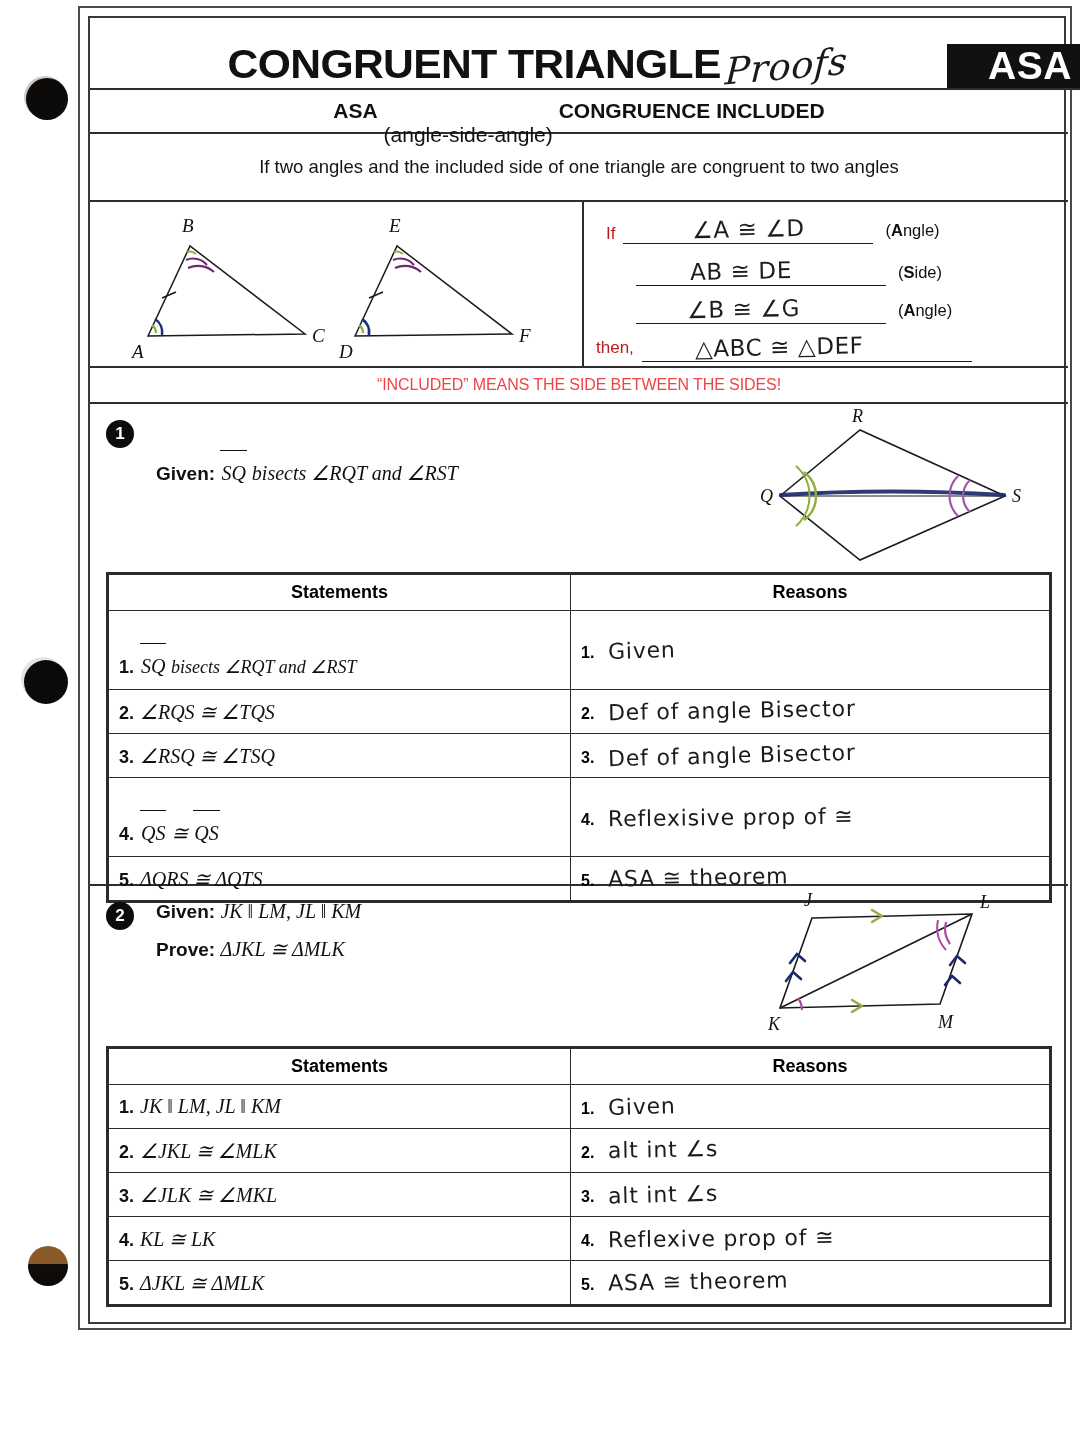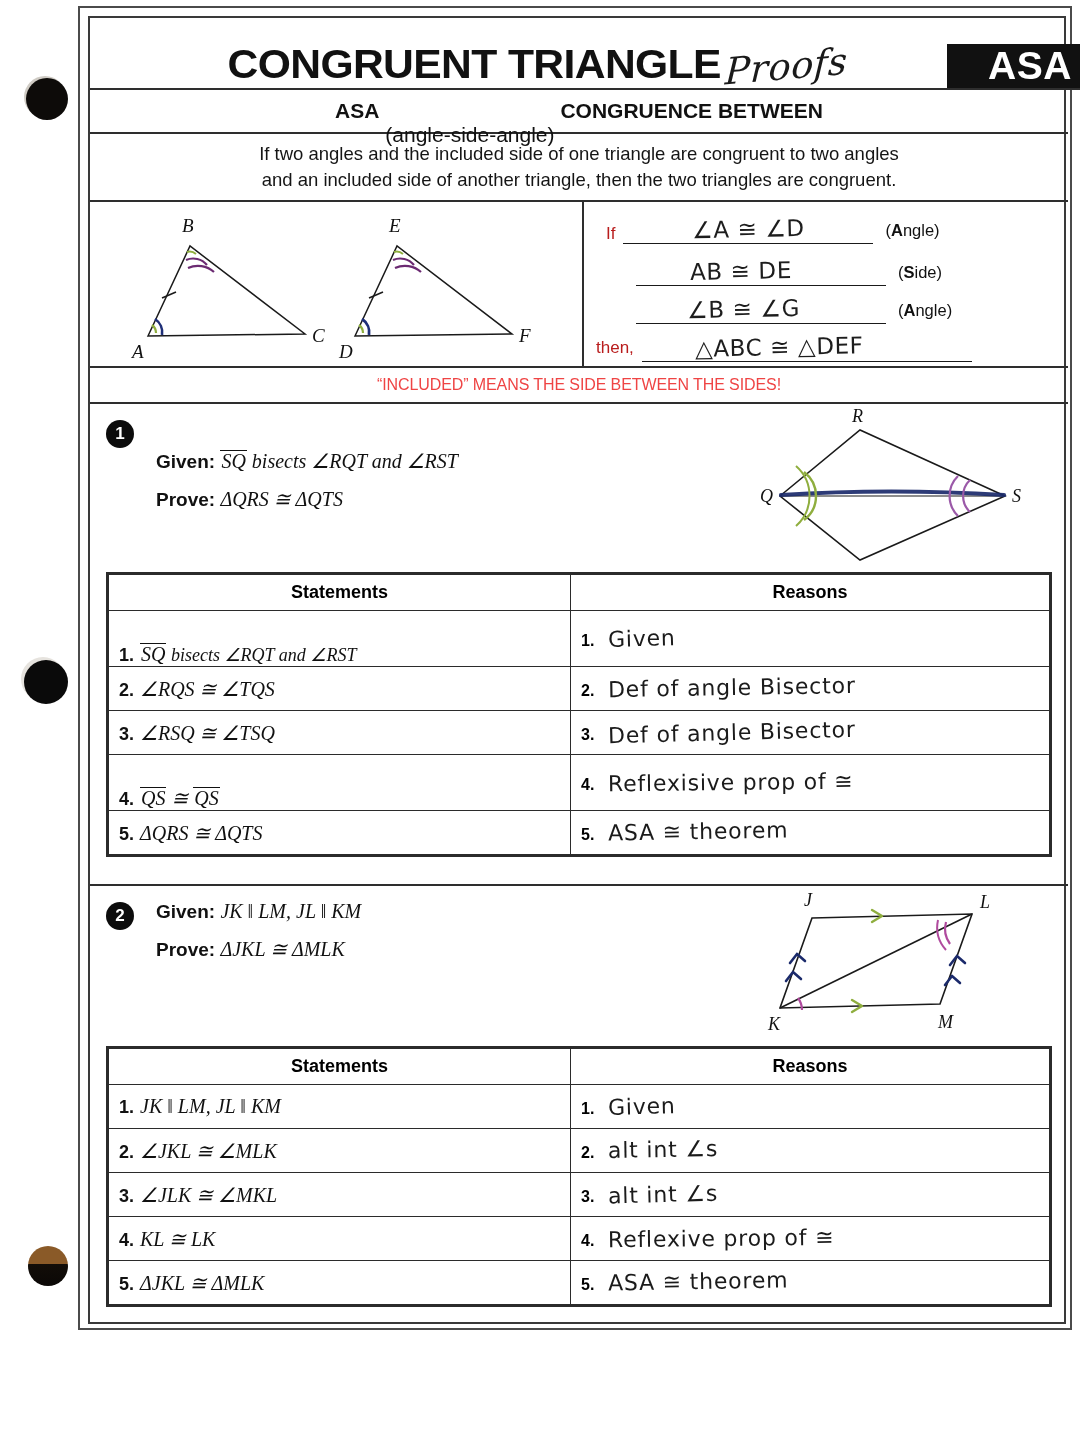--- a/index.html
+++ b/index.html
@@ -119,21 +119,21 @@
   .num-badge {
     position: absolute; left: 0; top: 2px;
     width: 28px; height: 28px; border-radius: 50%;
     background: #0c0c0c; color: #fff; font-weight: 800; font-size: 17px;
     display: flex; align-items: center; justify-content: center;
   }
   .given-row, .prove-row { margin-left: 50px; font-size: 19px; color: #111; }
   .given-row { margin-bottom: 14px; }
   .lbl { font-weight: 800; }
   .mth { font-family: "Liberation Serif", serif; font-style: italic; font-size: 20px; }
-  .ovl { border-top: 1.4px solid #111; padding: 0 1px; display: inline-block;
+  .ovl { border-top: 1.4px solid #111; padding: 12px 1px; display: inline-block;
          line-height: 1.05; margin-top: 32px; }
 
   
   .ptable {
     position: absolute; left: 16px; width: 946px;
     border: 2px solid #2b2b2b; border-collapse: collapse;
   }
   .ptable .hdr-row { height: 36px; }
   .ptable .body-row { height: 44px; }
   .ptable table { width: 100%; border-collapse: collapse; }
@@ -174,26 +174,25 @@
         <span class="title-script">Proofs</span>
       </div>
       <div class="title-badge">ASA</div>
     </div>
 
     <div class="thm-name">
       <b>ASA</b>
       <span>&nbsp;</span>
       <span class="light">(angle-side-angle)</span>
       <span>&nbsp;</span>
-      <b>CONGRUENCE BETWEEN</b>
+      <b>CONGRUENCE INCLUDED</b>
     </div>
 
     <div class="thm-text">
       <div>If two angles and the included side of one triangle are congruent to two angles</div>
-      <div>and an included side of another triangle, then the two triangles are congruent.</div>
     </div>
 
     <div class="midrow">
 
       <div class="mid-left">
         <svg width="494" height="164" viewBox="0 0 494 164">
 
           <g>
             <path d="M 58 134 L 100 44 L 215 132 Z" fill="none" stroke="#1a1a1a" stroke-width="1.5"></path>
 
@@ -259,24 +258,20 @@
     </div>
 
     <div class="included">“INCLUDED” MEANS THE SIDE BETWEEN THE SIDES!</div>
 
     <div class="problem p1">
       <div class="prob-head">
         <div class="num-badge">1</div>
         <div class="given-row">
           <span class="lbl">Given:</span>
           <span class="mth"><span class="ovl">SQ</span></span><span class="mth"> bisects ∠RQT and ∠RST</span>
-        </div>
-        <div class="prove-row">
-          <span class="lbl">Prove:</span>
-          <span class="mth">ΔQRS ≅ ΔQTS</span>
         </div>
       </div>
 
       <div style="position:absolute; left:670px; top:4px;">
         <svg width="290" height="160" viewBox="0 0 290 160">
           <path d="M 20 88 L 100 22 L 245 88 L 100 152 Z" fill="none" stroke="#1a1a1a" stroke-width="1.6"></path>
           <line x1="20" y1="88" x2="245" y2="88" stroke="#1a1a1a" stroke-width="1.2"></line>
           <path d="M 21 87 Q 130 80 244 87" fill="none" stroke="#1b2a6b" stroke-width="4.2" stroke-linecap="round" opacity="0.92"></path>
           <path d="M 44 64 A 30 30 0 0 1 44 112" fill="none" stroke="#8fae3e" stroke-width="2.4"></path>
           <path d="M 36 58 A 40 40 0 0 1 36 118" fill="none" stroke="#8fae3e" stroke-width="2"></path>

